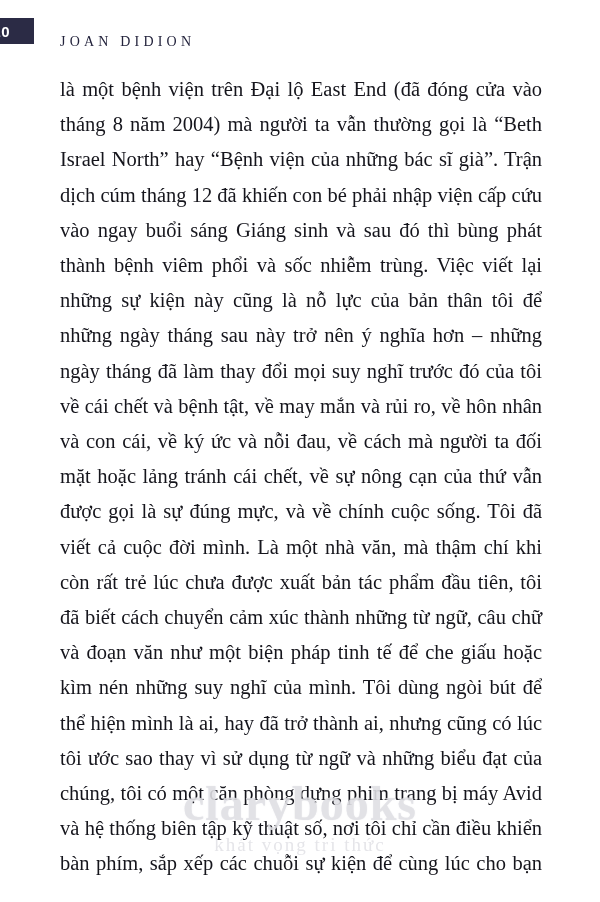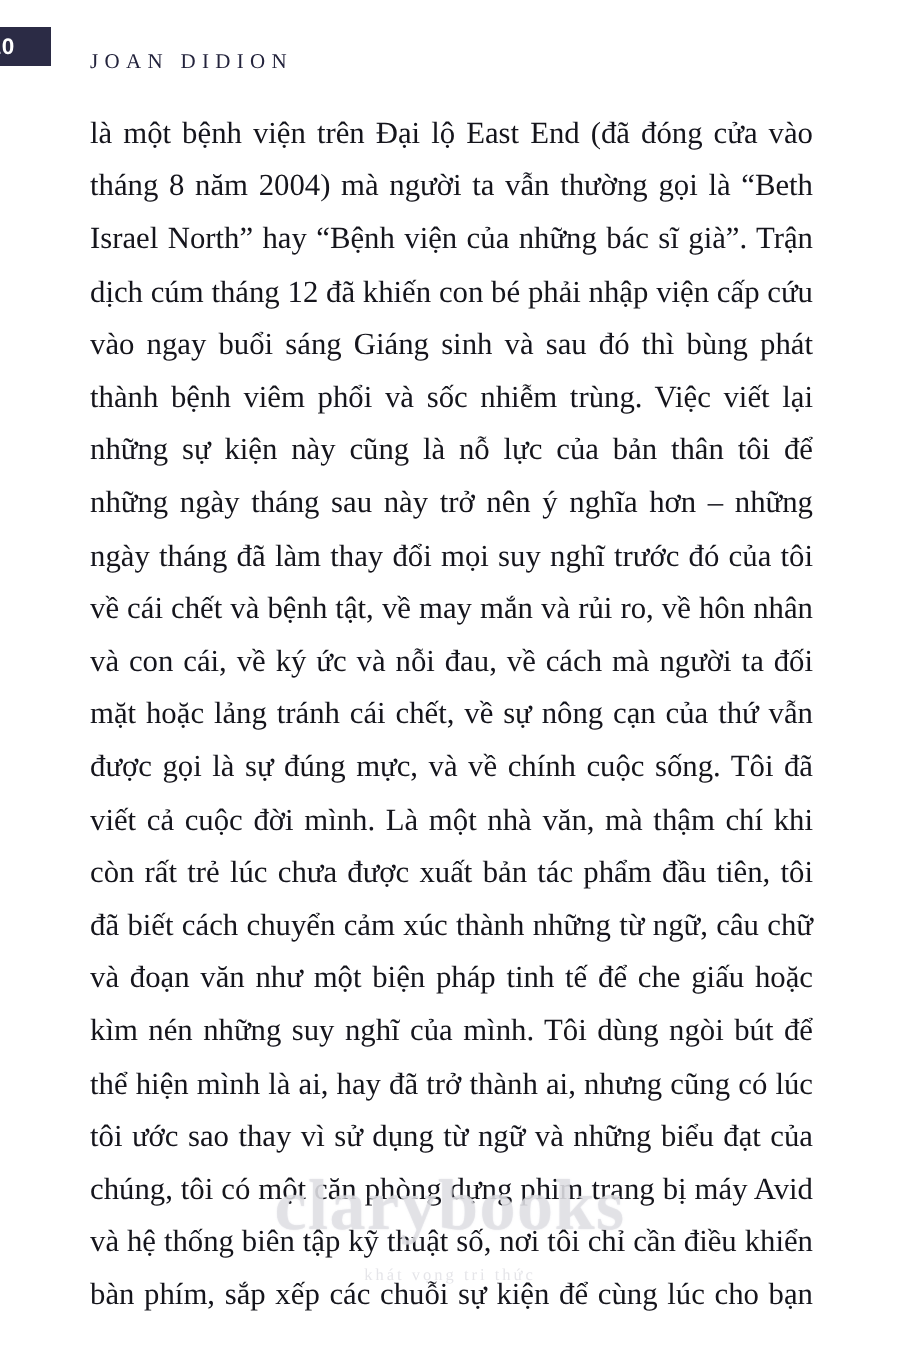--- a/index.html
+++ b/index.html
@@ -103,23 +103,23 @@
   .watermark .wm-main {
     font-family: "Liberation Serif", serif;
     font-size: 48px;
     color: rgba(225, 225, 230, 0.78);
     letter-spacing: 1px;
     line-height: 1;
     text-shadow: 0 0 1px rgba(200,200,210,0.5);
     font-weight: bold;
   }
   .watermark .wm-sub {
-    margin-top: 16px;
+    margin-top: 6px;
     font-family: "Liberation Serif", serif;
-    font-size: 11px;
+    font-size: 19px;
     color: rgba(222, 222, 228, 0.8);
     letter-spacing: 2px;
   }
 
   .bottom-fade {
     position: absolute;
     left: 0;
     bottom: 0;
     width: 600px;
     height: 26px;

